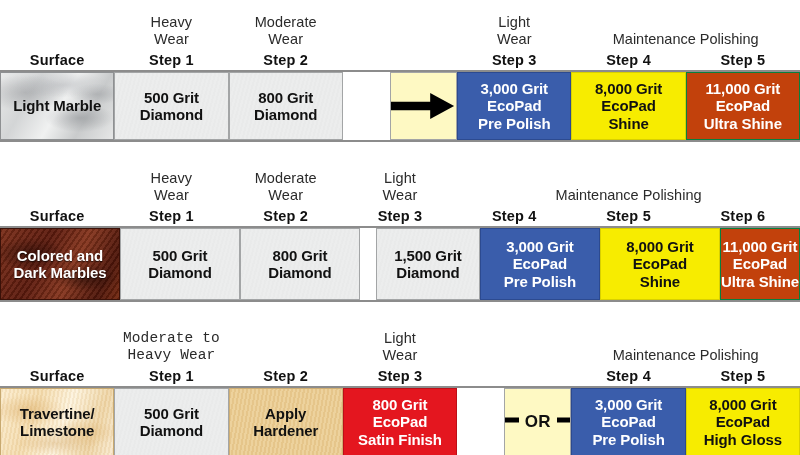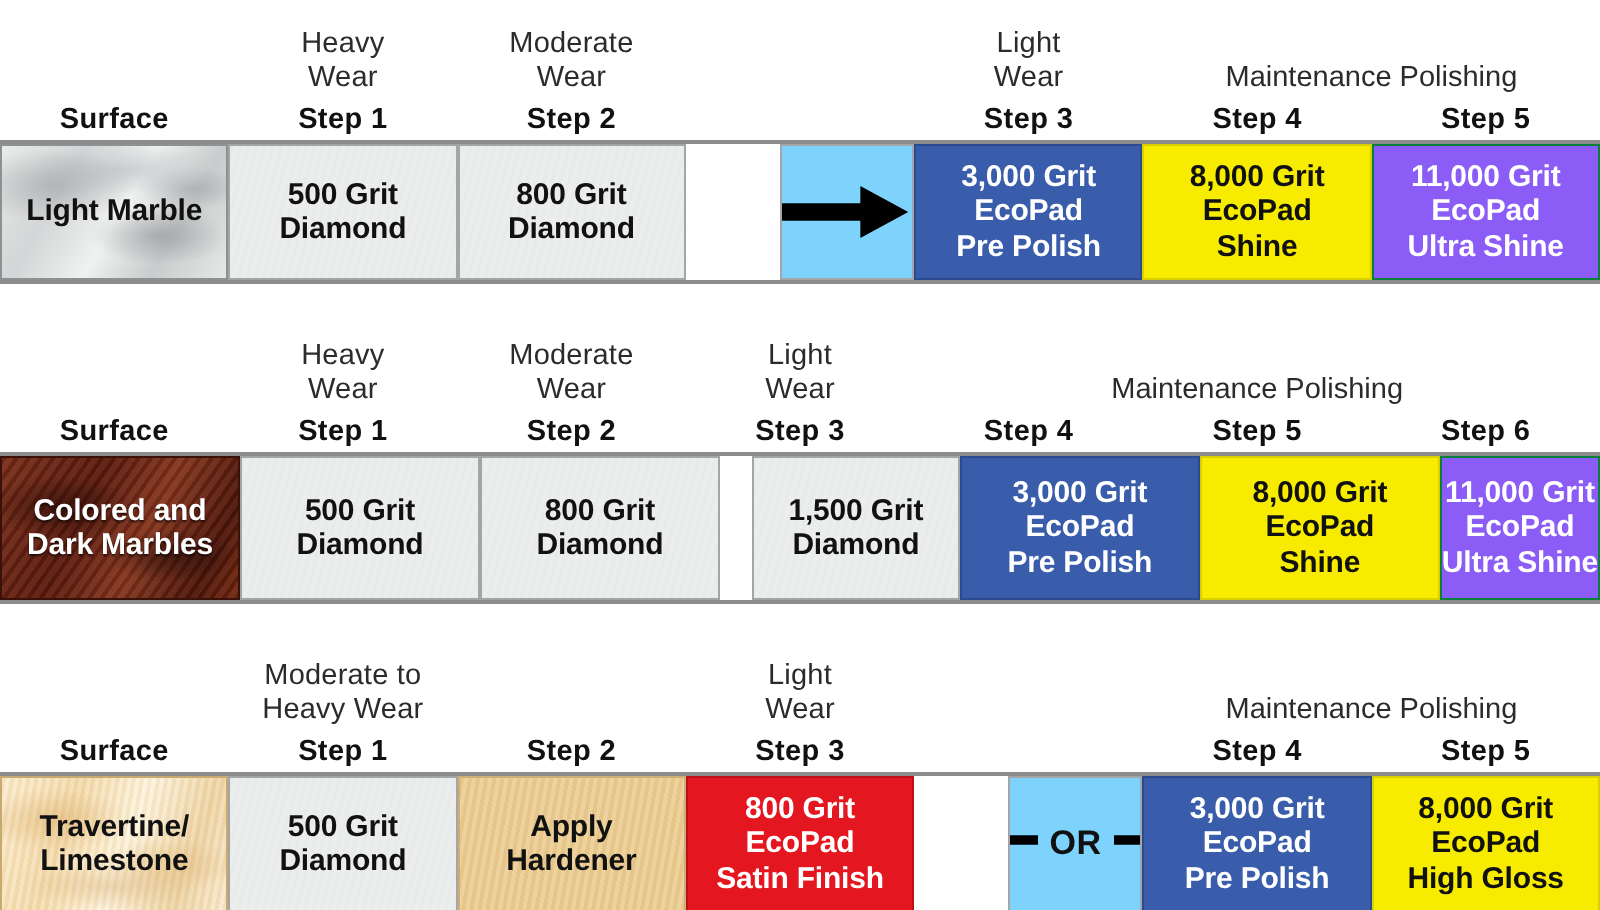--- a/index.html
+++ b/index.html
@@ -123,36 +123,36 @@
     text-align: center;
   }
   .fill-gray {
     background:
       repeating-linear-gradient(105deg, rgba(0,0,0,0.012) 0 2px, rgba(255,255,255,0.02) 2px 4px),
       #eceded;
     color: #111;
     border: 1px solid #a3a5a6;
   }
   .fill-white {
-    background: #7dd3fc;
+    background: #fef9c3;
     border: 1px solid #a3a5a6;
     margin-left: 47px;
   }
   .fill-blue {
     background: #3a5dab;
     color: #ffffff;
     border: 1px solid #2c4a90;
   }
   .fill-yellow {
     background: #f7ec00;
     color: #111111;
     border: 1px solid #d8cf00;
   }
   .fill-green {
-    background: #8b5cf6;
+    background: #c2410c;
     color: #ffffff;
     border: 1px solid #07803f;
   }
   .fill-red {
     background: #e4161f;
     color: #ffffff;
     border: 1px solid #bc0f17;
   }
   .fill-tan {
     background:
@@ -292,21 +292,21 @@
           <div class="cell fill-green" style="grid-column: 7 / span 1;">
             <span class="ln">11,000 Grit</span>
             <span class="ln">EcoPad</span>
             <span class="ln">Ultra Shine</span>
           </div>
         </div>
         <div class="spacer-lg"></div>
       </div>
       <div class="section">
         <div class="hdr-grid wear-row" style="grid-template-columns: repeat(7, 1fr);">
-          <div class="wear-cell" style="grid-column: 2 / span 1;">
+          <div class="wear-cell" style="grid-column: 2 / span 1; font-family: Liberation Mono, monospace;">
             <span>Moderate to</span>
             <span>Heavy Wear</span>
           </div>
           <div class="wear-cell" style="grid-column: 4 / span 1;">
             <span>Light</span>
             <span>Wear</span>
           </div>
           <div class="maint-cell" style="grid-column: 6 / 8;">Maintenance Polishing</div>
         </div>
         <div class="hdr-grid step-row" style="grid-template-columns: repeat(7, 1fr);">

